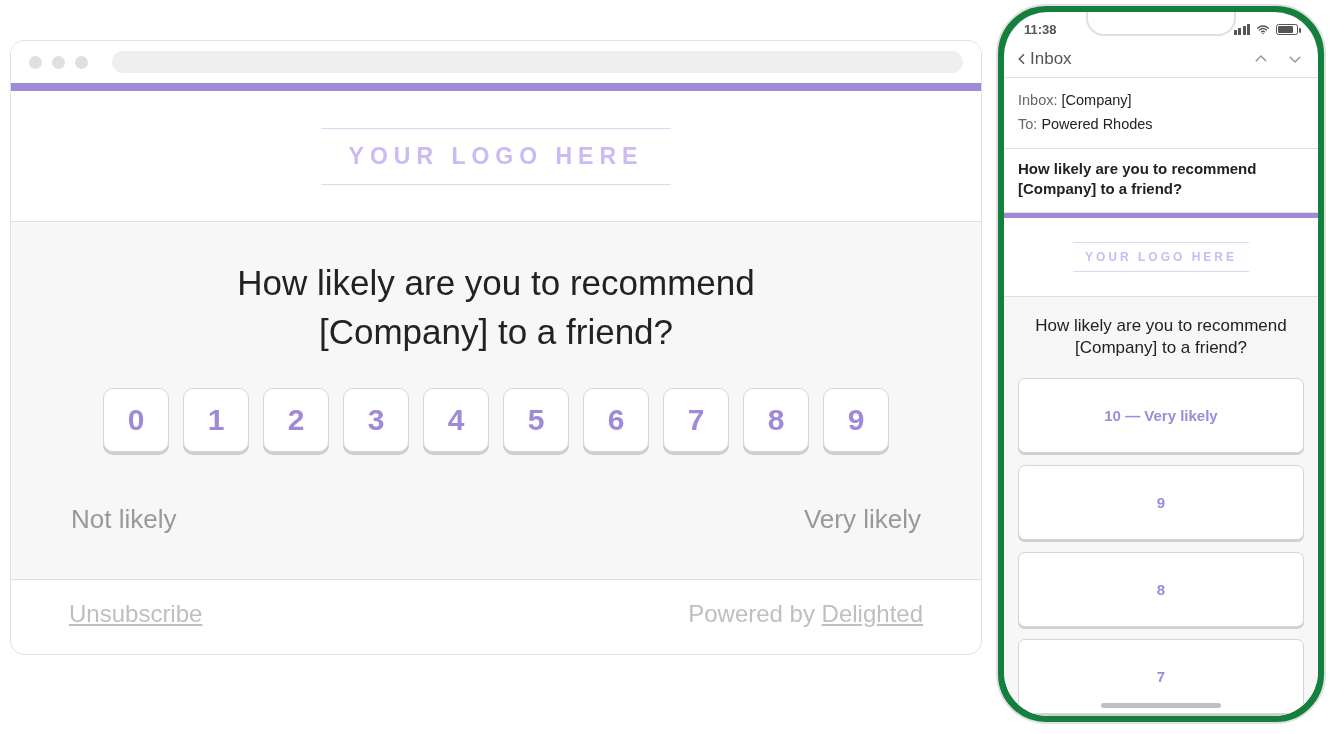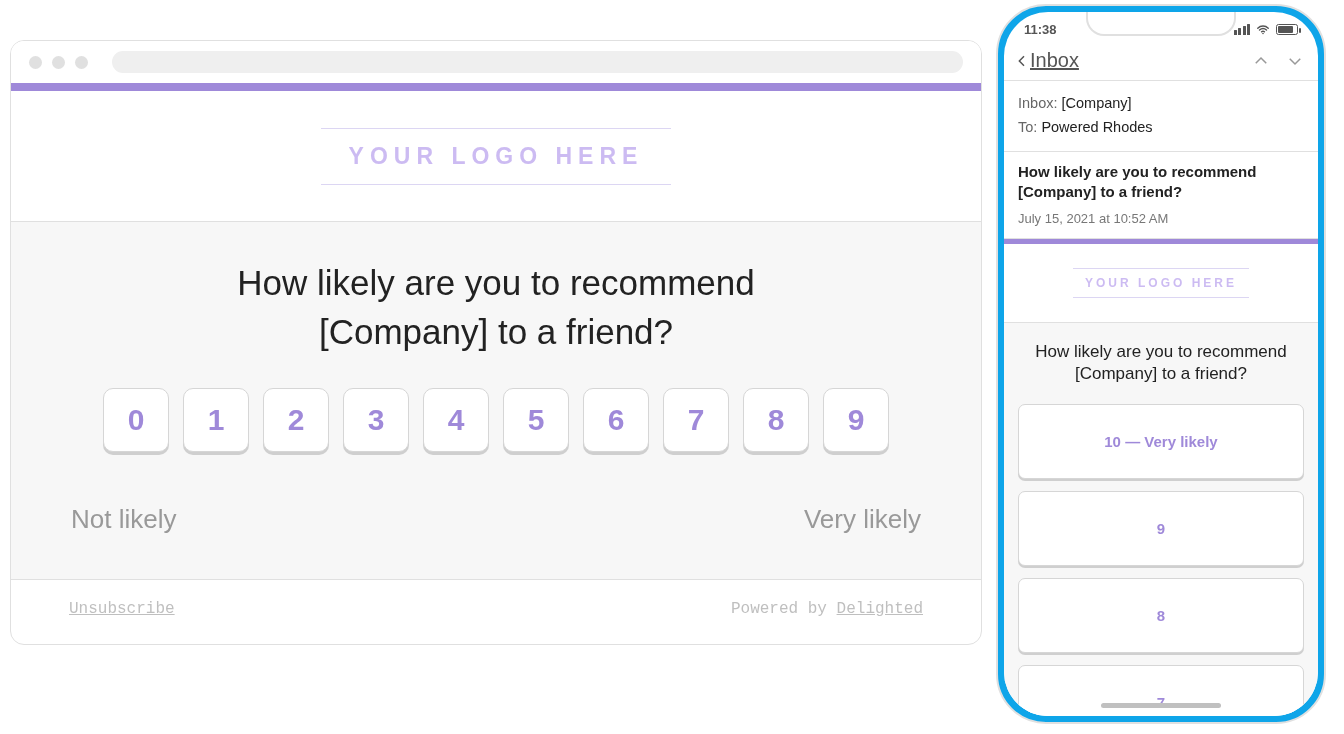--- a/index.html
+++ b/index.html
@@ -121,35 +121,34 @@
     font-size: 26px;
     color: var(--grey-500);
     padding: 0 2px;
   }
   .email-footer {
     display: flex;
     justify-content: space-between;
     align-items: center;
     padding: 20px 58px 24px;
     color: var(--grey-400);
-    font-size: 16px;
-    font-family: Liberation Mono, monospace;
+    font-size: 24px;
   }
   .email-footer a { color: var(--grey-400); text-decoration: underline; cursor: pointer; }
 
   
   .phone-frame {
     position: absolute;
     right: 18px;
     top: 4px;
     width: 330px;
     height: 720px;
     border: 2px solid var(--grey-200);
     border-radius: 50px;
-    background: #0ea5e9;
+    background: #15803d;
     padding: 6px;
   }
   .phone-inner {
     position: relative;
     width: 100%;
     height: 100%;
     border-radius: 44px;
     overflow: hidden;
     background: #ffffff;
   }
@@ -195,21 +194,21 @@
 
   .inbox-bar {
     display: flex;
     justify-content: space-between;
     align-items: center;
     padding: 12px 14px 8px 10px;
     border-bottom: 1px solid var(--grey-200);
   }
   .inbox-back {
     display: flex; align-items: center;
-    color: #555; font-size: 20px; cursor: pointer; text-decoration: underline;
+    color: #555; font-size: 17px; cursor: pointer;
   }
   .inbox-back svg { width: 16px; height: 16px; }
   .nav-arrows { display: flex; gap: 16px; color: #999; }
   .nav-arrows svg { width: 18px; height: 18px; stroke: #999; }
 
   .email-meta {
     border-bottom: 1px solid var(--grey-200);
     padding: 10px 14px 12px;
   }
   .meta-row {
@@ -391,21 +390,20 @@
         <div class="meta-row">
           <span class="pfx">Inbox: </span><span>[Company]</span>
         </div>
         <div class="meta-row">
           <span class="pfx">To: </span><span>Powered Rhodes</span>
         </div>
       </div>
 
       <div class="email-subject-block">
         <div class="email-subject">How likely are you to recommend [Company] to a friend?</div>
-        <div class="email-date">July 15, 2021 at 10:52 AM</div>
       </div>
 
       <div class="scrollable">
         <div class="phone-accent"></div>
         <div class="phone-logo-zone">
           <div class="phone-logo">YOUR LOGO HERE</div>
         </div>
         <div class="phone-survey">
           <div class="phone-question">How likely are you to recommend [Company] to a friend?</div>
           <div class="phone-option">10 — Very likely</div>

